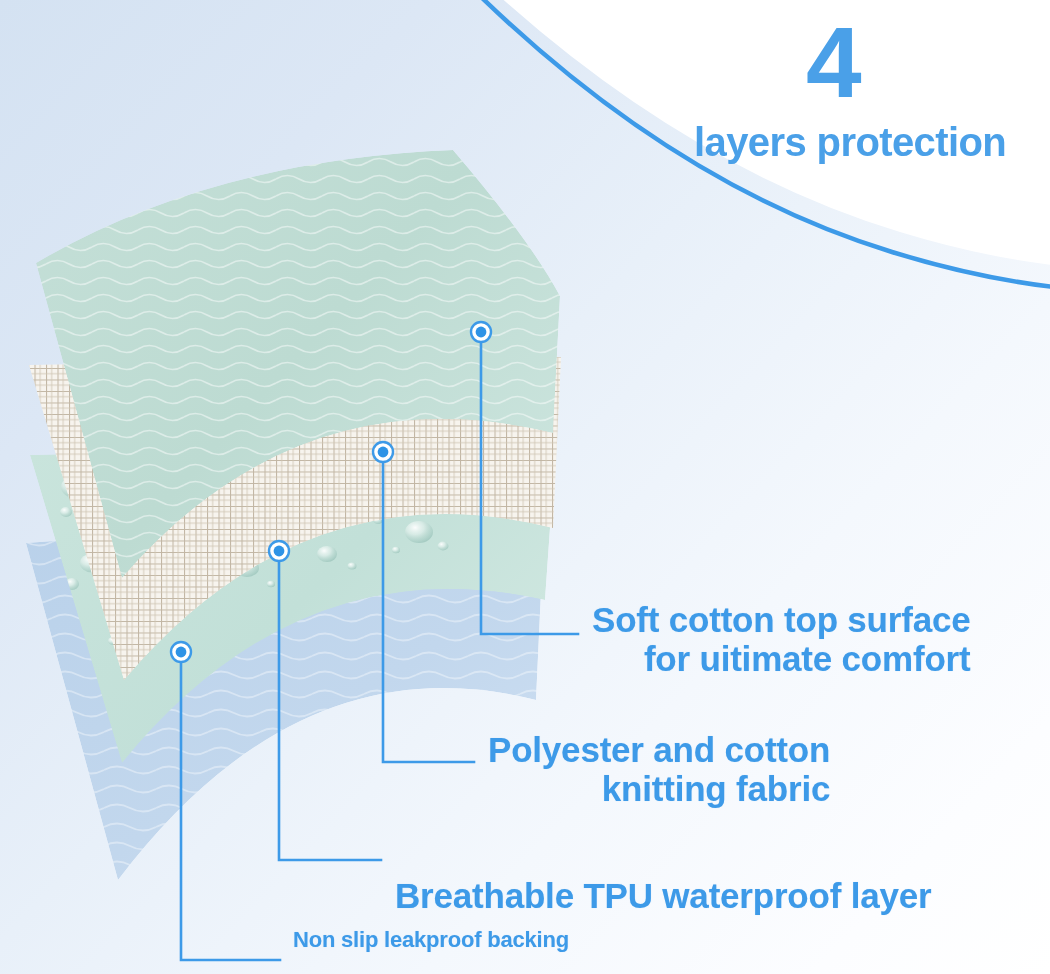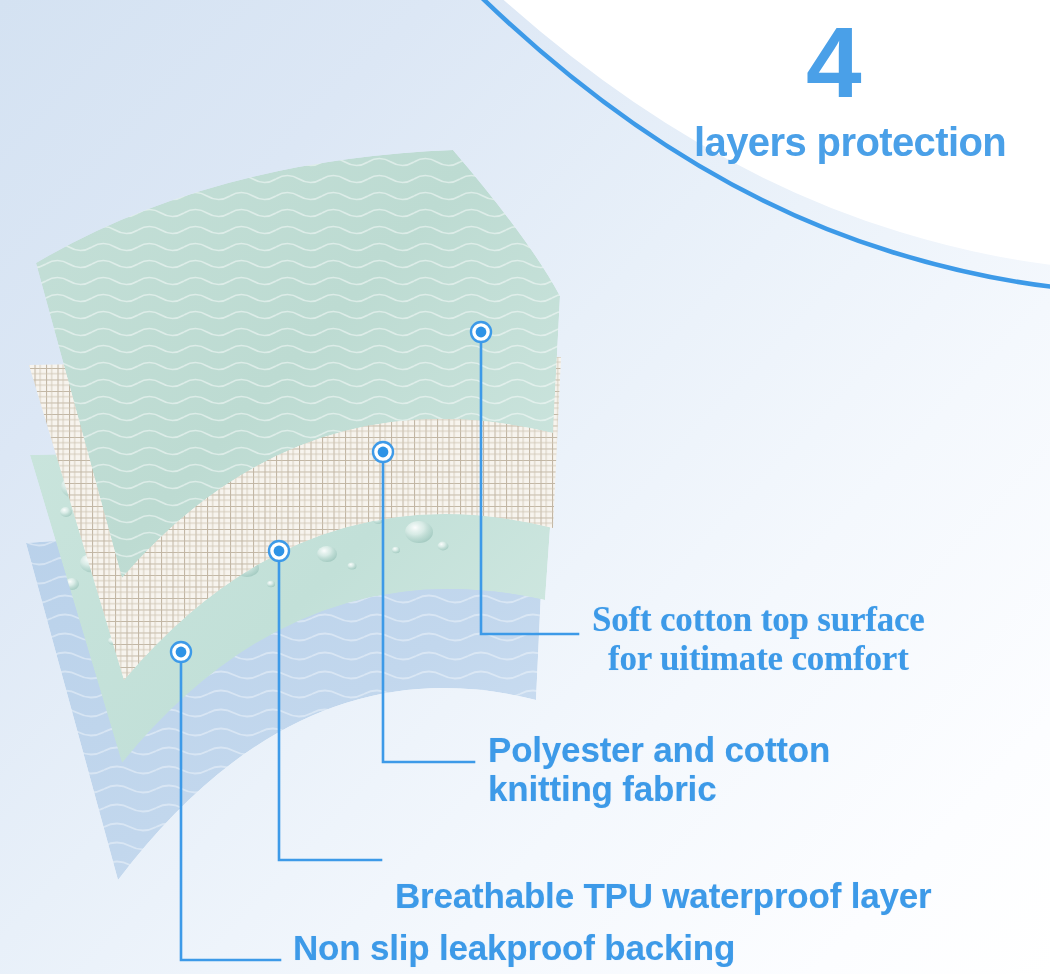--- a/index.html
+++ b/index.html
@@ -37,24 +37,24 @@
   }
   #hdr-sub {
     position:absolute;
     left:694px; top:122px;
     font-size:40px;
     font-weight:700;
     color:#4aa0e8;
     line-height:1;
     letter-spacing:-0.6px;
   }
-  #lbl-0 { left:592px; top:600px; font-size:35px; text-align:center;font-family:Liberation Serif, serif; }
-  #lbl-1 { left:488px; top:730px; font-size:35px; text-align:left; }
+  #lbl-0 { left:592px; top:600px; font-size:35px; text-align:right; }
+  #lbl-1 { left:488px; top:730px; font-size:35px; text-align:right; }
   #lbl-2 { left:395px; top:828px; font-size:35px; text-align:left;margin-top:48px; }
-  #lbl-3 { left:293px; top:928px; font-size:35px; text-align:left; }
+  #lbl-3 { left:293px; top:928px; font-size:22px; text-align:left; }
 </style>
 </head>
 <body>
 
 <div id="stage">
 
   <svg id="art" viewBox="0 0 1050 974">
     <defs>
 
       <pattern id="waveTex" width="46" height="17" patternUnits="userSpaceOnUse">

